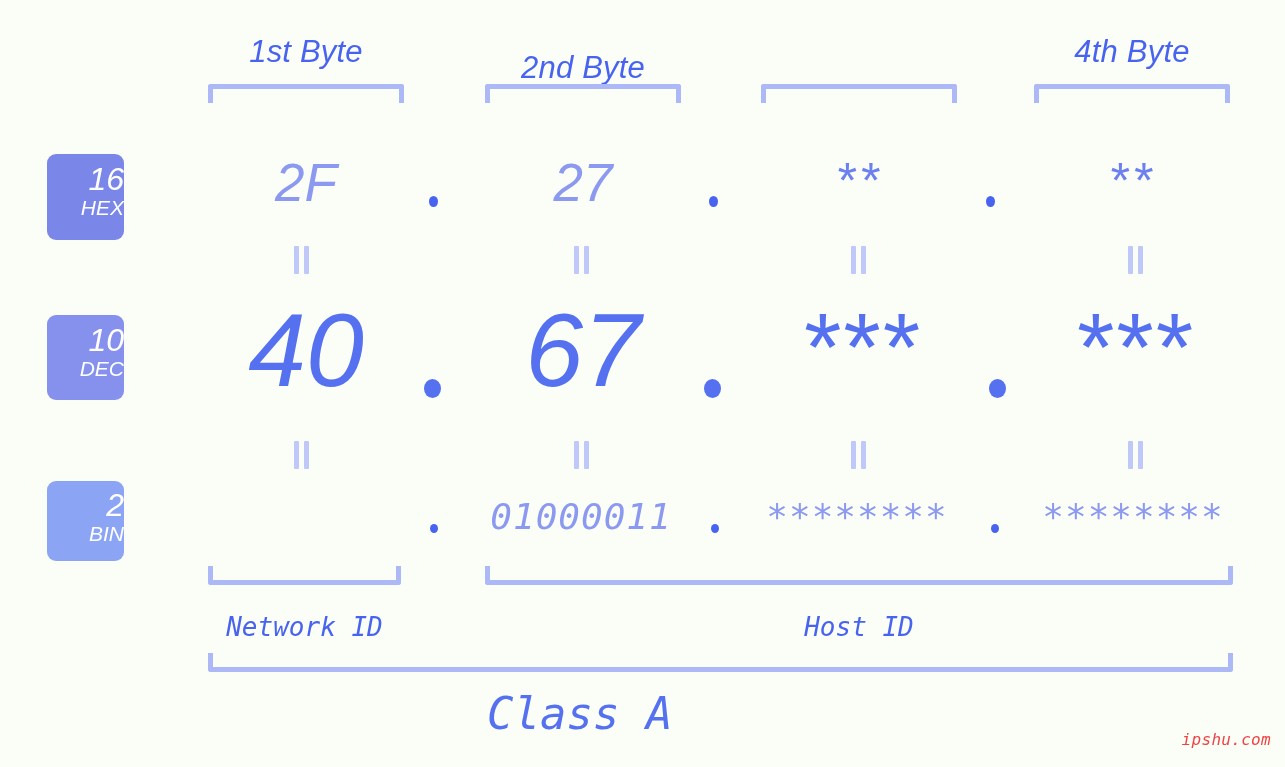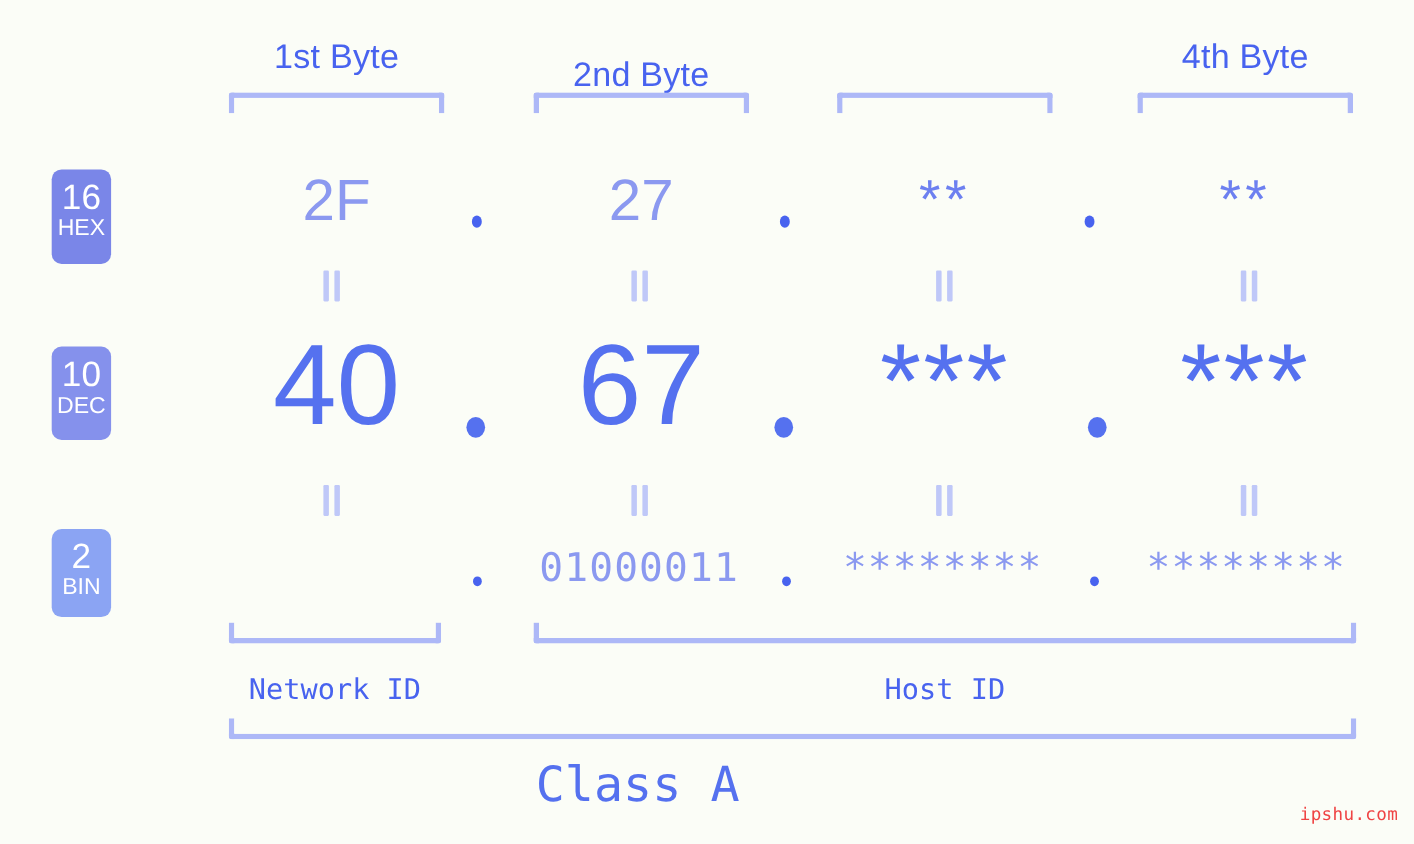--- a/index.html
+++ b/index.html
@@ -11,20 +11,21 @@
     height: 767px;
     background: #fbfdf7;
     font-family: "Liberation Sans", sans-serif;
     overflow: hidden;
     position: relative;
   }
   .stage {
     position: relative;
     width: 1285px;
     height: 767px;
+    font-style: italic;
   }
 
   
   .byte-header {
     position: absolute;
     top: 30px;
     height: 44px;
     line-height: 44px;
     text-align: center;
     font-size: 31px;
@@ -50,24 +51,24 @@
     border-left: 5px solid #adb8f7;
     border-right: 5px solid #adb8f7;
     box-sizing: border-box;
     border-radius: 0 0 3px 3px;
   }
 
   
   .badge {
     position: absolute;
     left: 47px;
-    width: 54px;
+    width: 77px;
     border-radius: 9px;
     color: #ffffff;
-    text-align: center;
+    text-align: right;
     box-sizing: border-box;
   }
   .badge .num {
     display: block;
     font-size: 32px;
     line-height: 33px;
     font-weight: 400;
   }
   .badge .lbl {
     display: block;

